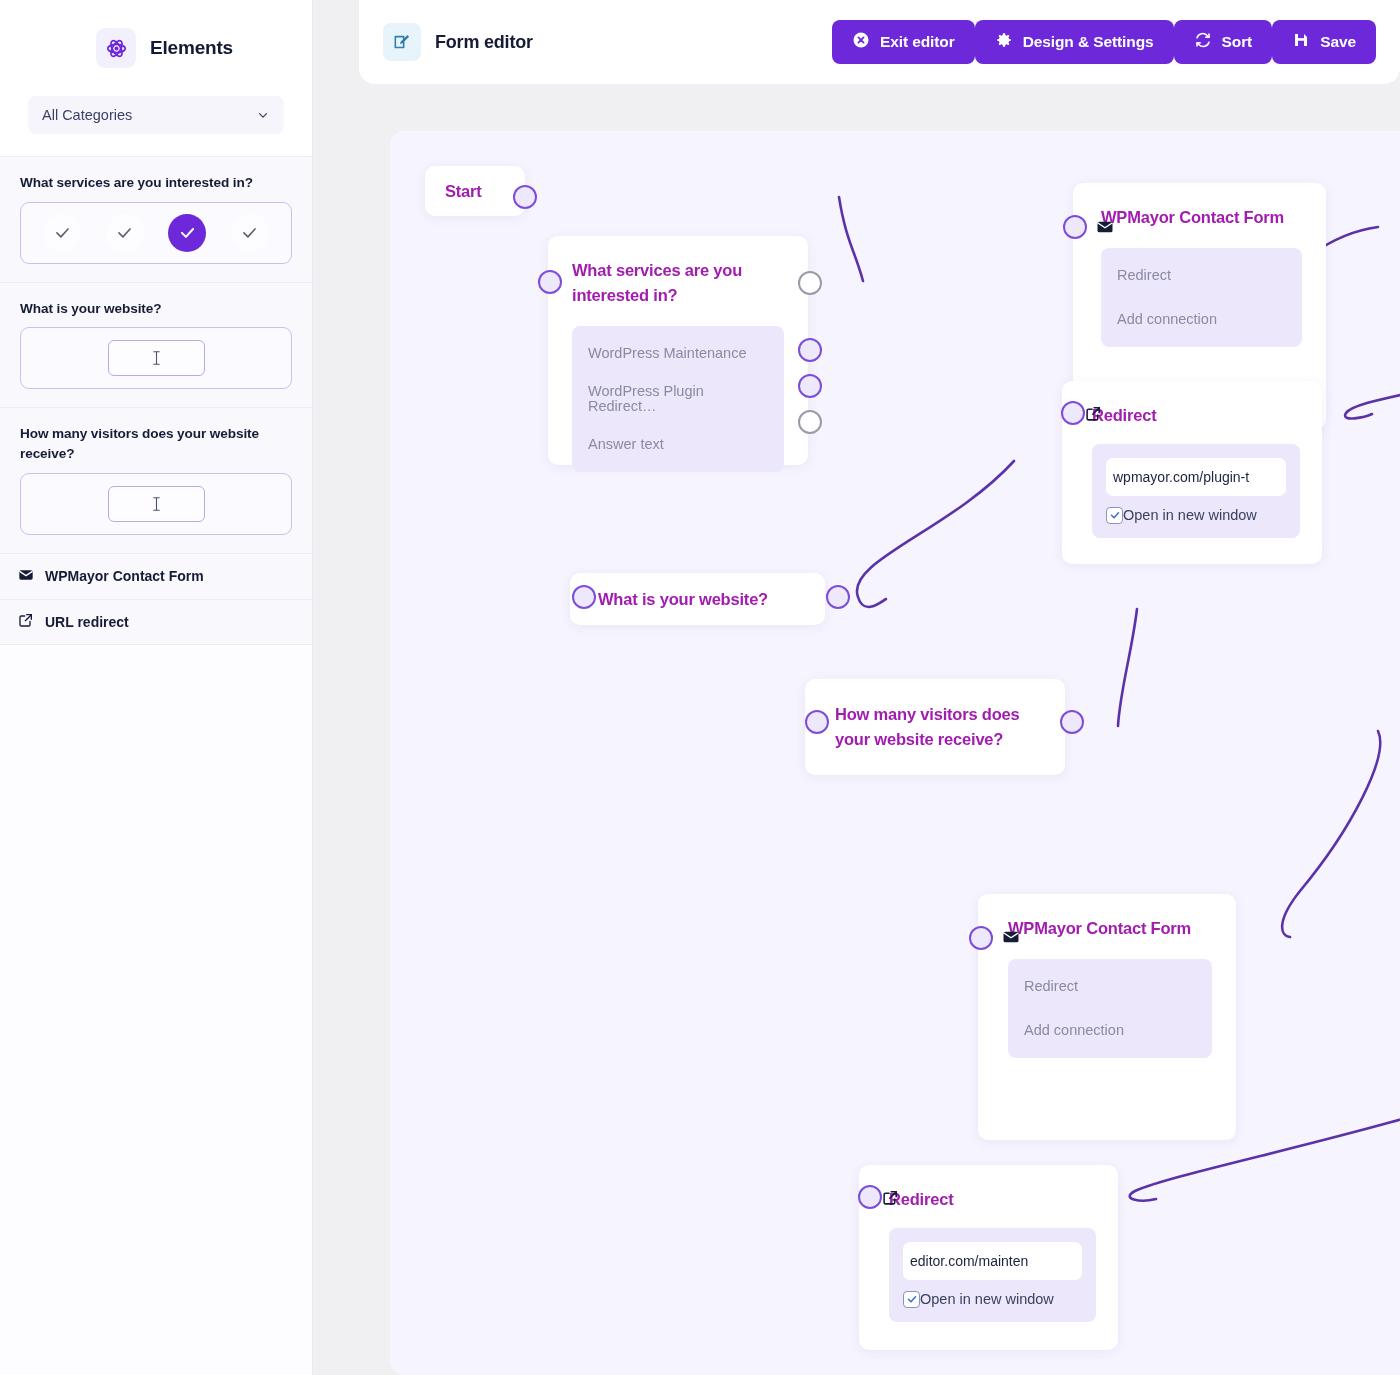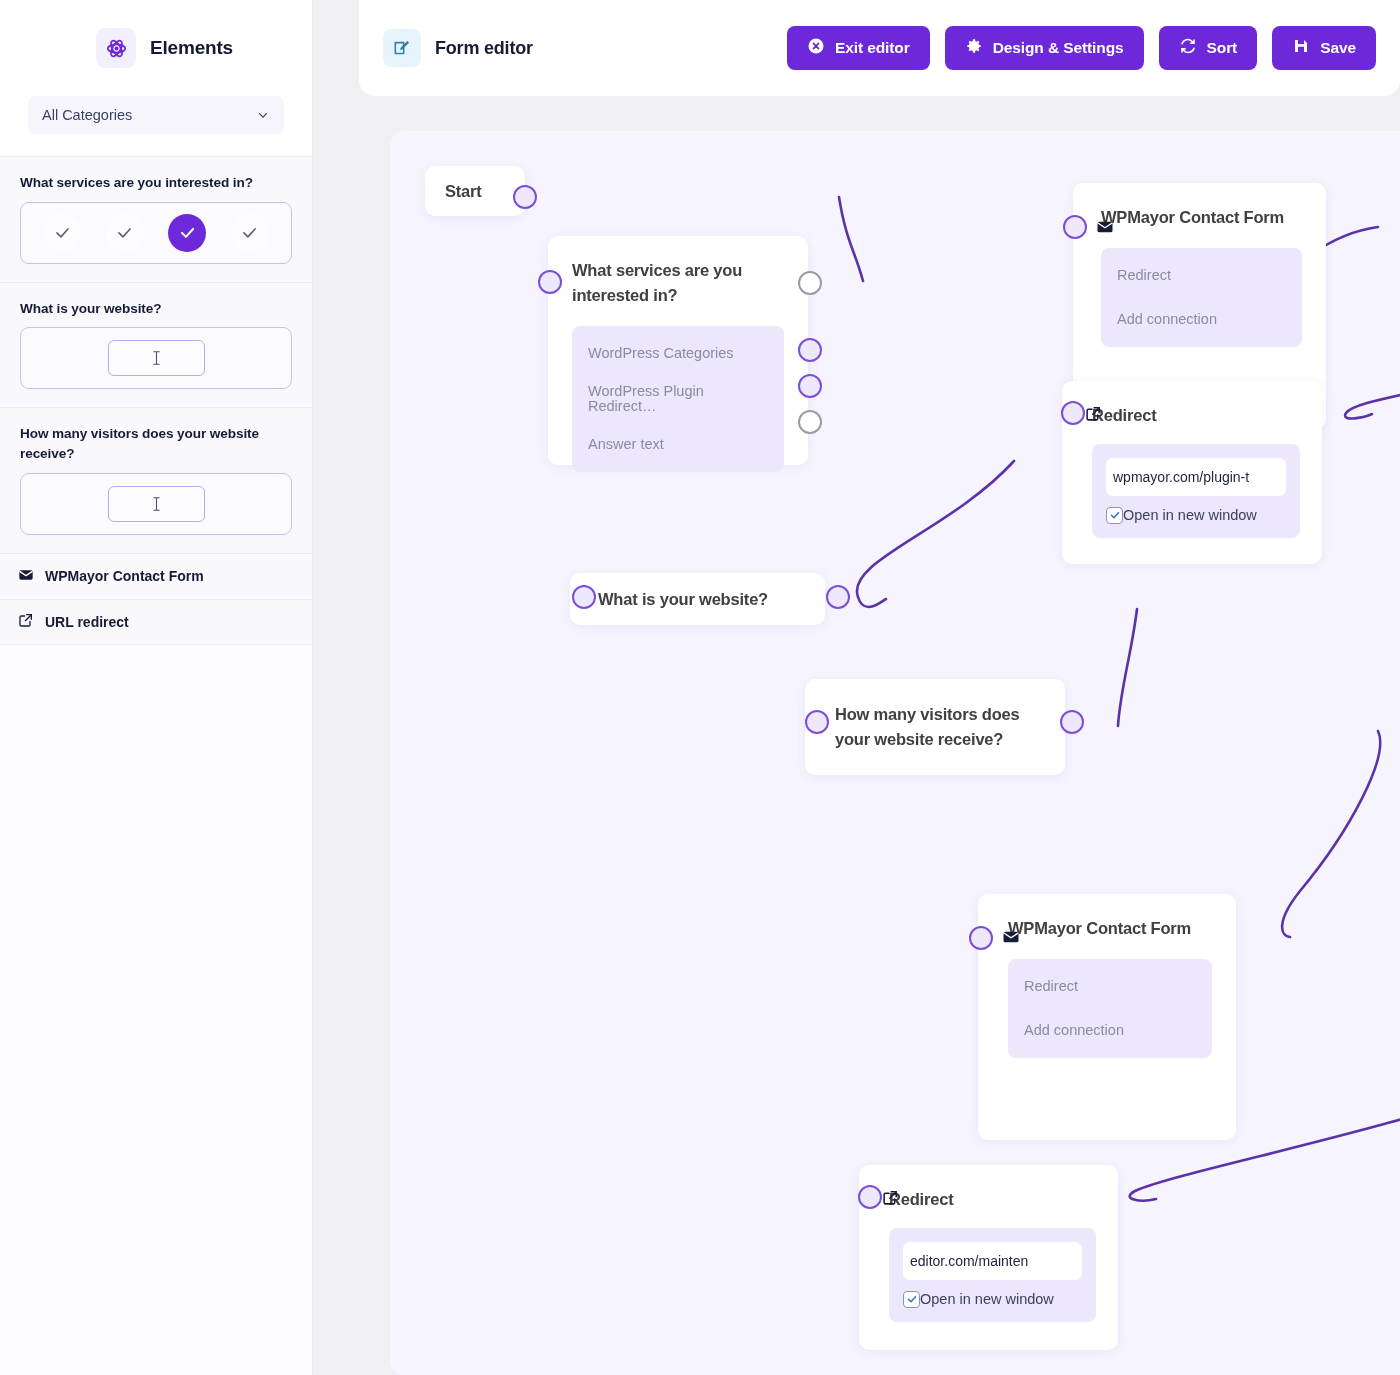--- a/index.html
+++ b/index.html
@@ -86,50 +86,50 @@
     height: 46px; display: flex; align-items: center; gap: 11px;
     padding: 0 18px;
     font-size: 14px; font-weight: 700; color: #161c36;
   }
   .sb-row:last-of-type { border-bottom: 1px solid #ececf4; }
   .sb-row svg { width: 16px; height: 16px; flex: 0 0 16px; }
 
   
   .main { flex: 1 1 auto; position: relative; background: #f0f0f3; height: 1375px; }
   .topbar {
-    position: absolute; left: 46px; top: 0; width: 1041px; height: 96px;
+    position: absolute; left: 46px; top: 0; width: 1041px; height: 84px;
     background: #ffffff; border-radius: 0 0 16px 16px;
     display: flex; align-items: center; padding: 0 24px;
   }
   .fe-icon {
     width: 38px; height: 38px; border-radius: 8px; background: #e8f4fb;
     display:flex; align-items:center; justify-content:center; margin-right: 14px;
   }
   .fe-title { font-size: 18px; font-weight: 700; color: #161c36; letter-spacing:-0.2px; }
-  .tb-buttons { margin-left: auto; display: flex; gap: 15px; align-items: center; }
+  .tb-buttons { margin-left: auto; display: flex; align-items: center; }
   .btn {
     background: #6d28d9; color: #ffffff; border: none; border-radius: 8px;
     height: 44px; padding: 0 20px; display: flex; align-items: center; gap: 10px;
     font-size: 15.5px; font-weight: 700; cursor: pointer; letter-spacing: -0.1px;
     font-family: "Liberation Sans", sans-serif;
   }
   .btn svg { width: 18px; height: 18px; flex: 0 0 18px; }
 
   
   .canvas {
     position: absolute; left: 77px; top: 131px;
     width: 1280px; height: 1244px;
     background: #f6f4fe; border-radius: 14px; overflow: hidden;
   }
   .canvas-svg { position: absolute; left:0; top:0; width: 1280px; height: 1244px; }
 
   .node { position: absolute; background: #ffffff; border-radius: 10px;
           box-shadow: 0 2px 12px rgba(80,60,160,0.07); }
   .node-title {
-    font-size: 16.5px; font-weight: 700; color: #404040;
+    font-size: 16.5px; font-weight: 700; color: #a21caf;
     line-height: 1.5; letter-spacing: -0.2px;
   }
   .node-head { display: flex; align-items: center; gap: 10px; }
   .opt-box { background: #ece7fb; border-radius: 8px; padding: 14px 16px; }
   .opt { font-size: 14.5px; color: #8b8aa3; line-height: 1; padding: 6px 0; }
   .urlfield {
     background: #ffffff; border-radius: 7px; height: 38px;
     display:flex; align-items:center; padding: 0 7px;
     font-size: 14px; color: #1d2240; overflow: hidden; white-space: nowrap;
   }
@@ -332,21 +332,21 @@
       </svg>
 
       <div class="node" style="left:35px; top:35px; width:100px; height:50px; display:flex; align-items:center; padding-left:20px;">
         <span class="node-title">Start</span>
       </div>
       <span class="port filled" style="left:123px; top:54px;"></span>
 
       <div class="node" style="left:158px; top:105px; width:260px; height:229px; padding:22px 24px 0 24px;">
         <div class="node-title">What services are you interested in?</div>
         <div class="opt-box" style="margin-top:18px;">
-          <div class="opt">WordPress Categories</div>
+          <div class="opt">WordPress Maintenance</div>
           <div class="opt" style="margin-top:12px;">WordPress Plugin Redirect…</div>
           <div class="opt" style="margin-top:12px;">Answer text</div>
         </div>
       </div>
       <span class="port filled" style="left:148px; top:139px;"></span>
       <span class="port open" style="left:408px; top:140px;"></span>
       <span class="port filled" style="left:408px; top:207px;"></span>
       <span class="port filled" style="left:408px; top:243px;"></span>
       <span class="port open" style="left:408px; top:279px;"></span>
 

